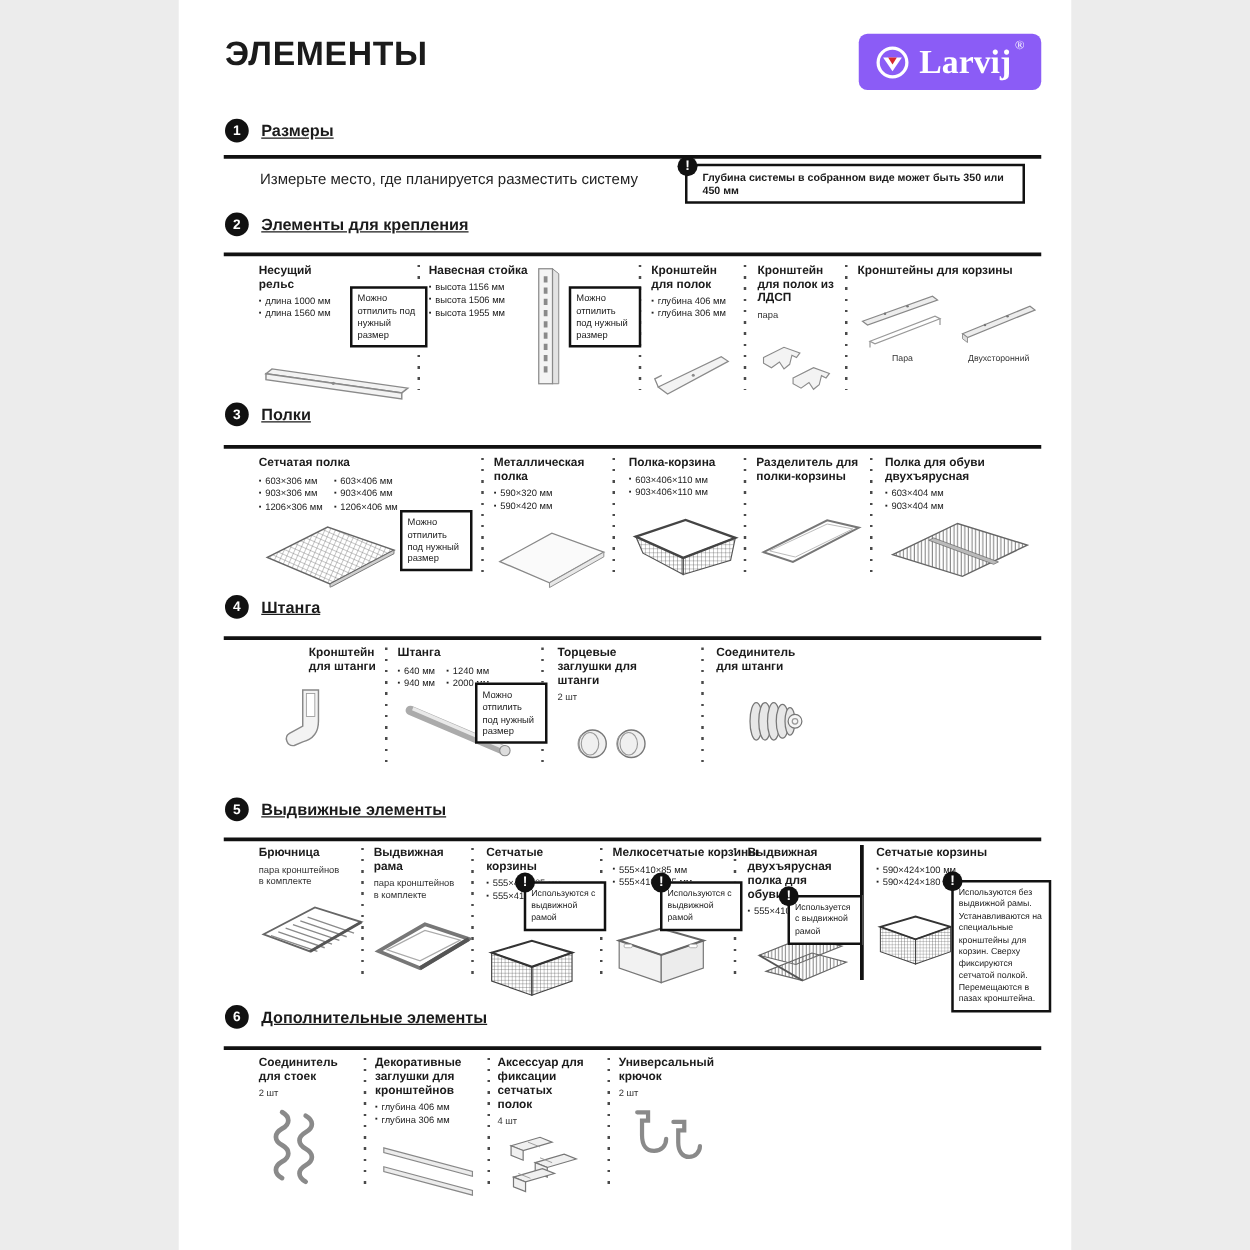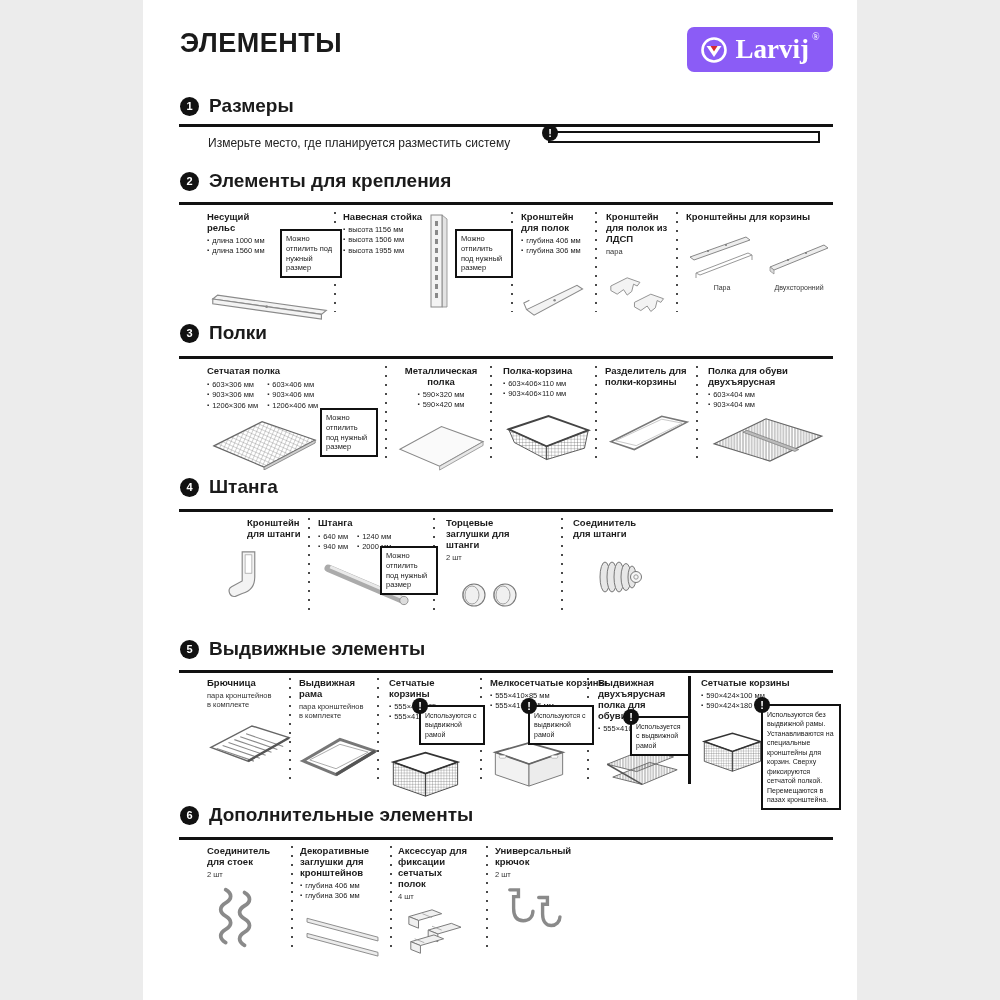--- a/index.html
+++ b/index.html
@@ -8,21 +8,21 @@
   .page{position:absolute;left:143px;top:0;width:714px;height:1000px;background:#ffffff;}
   .doc-title{position:absolute;left:37px;top:28px;font-size:27px;font-weight:bold;letter-spacing:.5px;}
   .logo{position:absolute;left:544px;top:27px;width:146px;height:45px;border-radius:7px;
         display:flex;align-items:center;justify-content:center;gap:7px;color:#fff;}
   .logo-text{font-family:"Liberation Serif",serif;font-weight:bold;font-size:27px;line-height:1;}
   .logo-reg{font-size:10px;align-self:flex-start;margin:4px 0 0 -4px;font-family:"Liberation Serif",serif;}
   .section{position:absolute;left:0;width:714px;}
   .sec-head{position:absolute;left:37px;top:0;display:flex;align-items:center;gap:10px;}
   .badge{width:19px;height:19px;border-radius:50%;background:#111;color:#fff;font-weight:bold;
          font-size:11px;display:flex;align-items:center;justify-content:center;flex:none;}
-  .sec-title{font-weight:bold;font-size:19px;white-space:nowrap;}
+  .sec-title{font-weight:bold;font-size:13px;white-space:nowrap;text-decoration:underline;}
   .rule{position:absolute;left:36px;width:654px;height:3px;background:#111;}
   .lead{position:absolute;left:65px;font-size:12px;color:#222;}
   .col{position:absolute;font-size:7.5px;line-height:1.25;}
   .col h3{margin:0 0 2px 0;font-size:9.5px;line-height:1.15;}
   .nowrap h3{white-space:nowrap;}
   .sub{font-size:7.5px;color:#333;line-height:1.25;}
   ul.specs{list-style:none;margin:1px 0 0 0;padding:0;font-size:7.5px;line-height:1.4;color:#222;}
   ul.specs li::before{content:"\25AA";font-size:6px;margin-right:3px;vertical-align:1px;}
   .specwrap{display:flex;gap:9px;}
   .notebox{position:absolute;border:2px solid #111;background:#fff;padding:3px 4px;
@@ -61,20 +61,21 @@
 
   <div class="section" style="top:95px;height:75px;">
     <div class="sec-head">
       <span class="badge">1</span>
       <span class="sec-title">Размеры</span>
     </div>
     <div class="rule" style="top:29px;"></div>
     <div class="lead" style="top:41px;">Измерьте место, где планируется разместить систему</div>
     <div class="bignote" style="left:405px;top:36px;width:250px;">
       <span class="warn-ico" style="top:-8px;left:-8px;">!</span>
+      <span>Глубина системы в собранном виде может быть 350 или 450 мм</span>
     </div>
   </div>
 
   <div class="section" style="top:170px;height:150px;">
     <div class="sec-head">
       <span class="badge">2</span>
       <span class="sec-title">Элементы для крепления</span>
     </div>
     <div class="rule" style="top:32px;"></div>
     <div class="vsep" style="left:191px;top:42px;height:100px;"></div>
@@ -194,21 +195,21 @@
           <pattern id="p-mesh" width="4" height="4" patternUnits="userSpaceOnUse" patternTransform="rotate(24)">
             <path d="M0 0H4M0 0V4" stroke="#7a7a7a" stroke-width=".7" fill="none"></path>
           </pattern>
         </defs>
         <polygon points="5,33 55,8 110,27 57,55" fill="url(#p-mesh)" stroke="#666" stroke-width="1.2"></polygon>
         <polygon points="57,55 110,27 110,30 57,58" fill="#cfcfcf" stroke="#666" stroke-width=".7"></polygon>
       </svg>
       <div class="notebox" style="left:113px;top:42px;width:46px;">Можно отпилить под нужный размер</div>
     </div>
 
-    <div class="col" style="left:252px;top:44px;width:92px;text-align:center;">
+    <div class="col" style="left:252px;top:44px;width:92px;">
       <h3>Металлическая полка</h3>
       <ul class="specs">
         <li>590×320 мм</li>
         <li>590×420 мм</li>
       </ul>
       <svg width="92" height="52" viewBox="0 0 95 55" style="margin-top:8px;">
         <polygon points="4,32 48,8 92,24 46,50" fill="#fafafa" stroke="#888" stroke-width="1.1"></polygon>
         <polygon points="46,50 92,24 92,28 46,54" fill="#e8e8e8" stroke="#888" stroke-width=".8"></polygon>
       </svg>
     </div>

